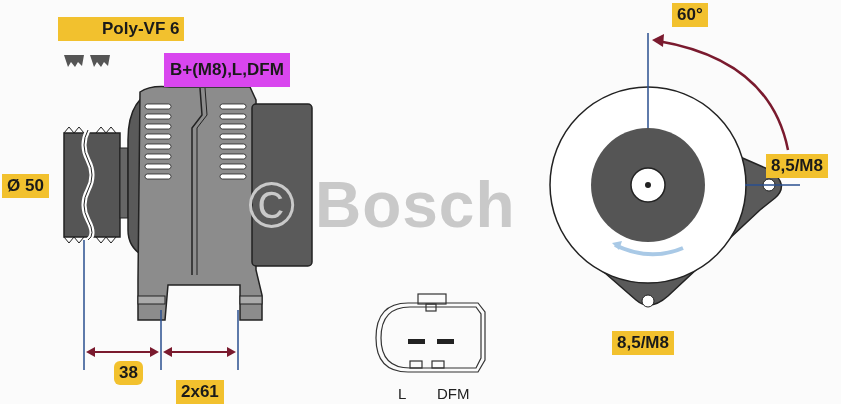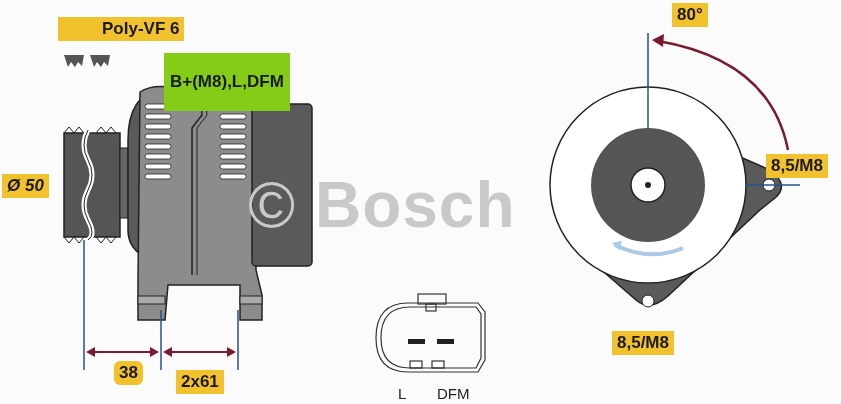--- a/index.html
+++ b/index.html
@@ -1,18 +1,18 @@
 <!DOCTYPE html>
 <html><head>
 <meta charset="utf-8">
 <style>
   html, body { margin:0; padding:0; background:#fbfbfb; }
   body { width:841px; height:404px; position:relative; overflow:hidden; font-family:"Liberation Sans", sans-serif; }
   .tag { position:absolute; background:#f2c12e; color:#1a1a1a; font-weight:bold; font-size:17px; line-height:24px; padding:0 5px; white-space:nowrap; }
-  .tag-blue { position:absolute; background:#84cc16; color:#1a1a1a; font-weight:bold; font-size:17px; line-height:26px; padding:16px 6px; white-space:nowrap; }
+  .tag-blue { position:absolute; background:#d946ef; color:#1a1a1a; font-weight:bold; font-size:17px; line-height:26px; padding:4px 6px; white-space:nowrap; }
   .conn-label { position:absolute; font-size:15px; color:#222; }
   .watermark { position:absolute; font-weight:bold; color:#c9c9c9; font-size:64px; letter-spacing:1px; }
   svg { position:absolute; left:0; top:0; }
 </style>
 </head>
 <body>
 
 <svg width="841" height="404" viewBox="0 0 841 404">
 
   <g>
@@ -107,22 +107,22 @@
   </g>
 </svg>
 
 <div class="watermark" style="left:248px; top:168px;text-align:right;">
   <span style="font-weight:normal;">©</span>
   <span>Bosch</span>
 </div>
 
 <div class="tag" style="left:58px; top:17px;padding-left:44px;">Poly-VF 6</div>
 <div class="tag-blue" style="left:164px; top:53px;">B+(M8),L,DFM</div>
-<div class="tag" style="left:2px; top:174px;font-style:italic;">Ø 50</div>
+<div class="tag" style="left:2px; top:174px;">Ø 50</div>
 <div class="tag" style="left:114px; top:361px;border-radius:6px;">38</div>
-<div class="tag" style="left:176px; top:370px;">2x61</div>
+<div class="tag" style="left:176px; top:380px;">2x61</div>
 
 <div class="conn-label" style="left:398px; top:385px;">L</div>
 <div class="conn-label" style="left:437px; top:385px;text-align:center;">DFM</div>
 
-<div class="tag" style="left:672px; top:3px;">80°</div>
+<div class="tag" style="left:672px; top:3px;">60°</div>
 <div class="tag" style="left:766px; top:154px;">8,5/M8</div>
 <div class="tag" style="left:612px; top:331px;">8,5/M8</div>
 
 </body></html>

